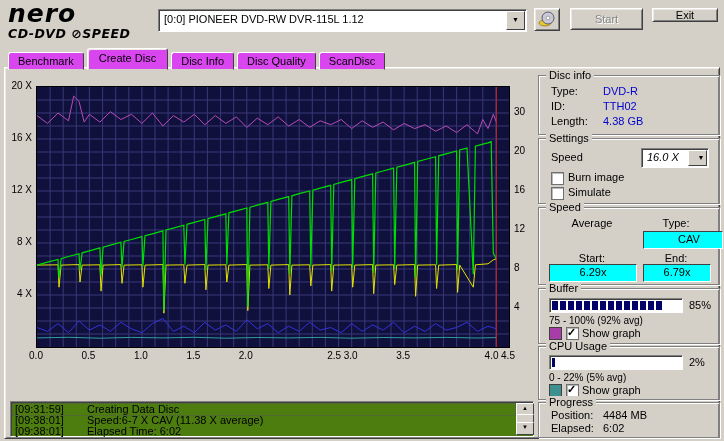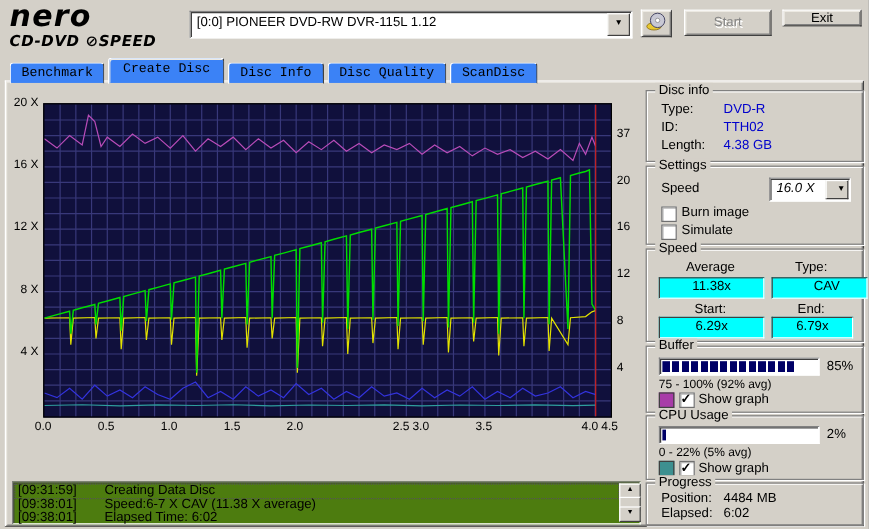--- a/index.html
+++ b/index.html
@@ -23,22 +23,22 @@
   .btn{position:absolute;font-family:"Liberation Sans",sans-serif;font-size:11px;
        background:#d4d0c8;border:1px solid;border-color:#fff #404040 #404040 #fff;
        box-shadow:inset 1px 1px 0 #ece9e2, inset -1px -1px 0 #808080;
        text-align:center;padding:0;cursor:pointer;}
   .icon-btn{left:534px;top:8px;width:26px;height:23px;}
   .start-btn{left:570px;top:8px;width:73px;height:22px;color:#858585;text-shadow:1px 1px 0 #fff;}
   .exit-btn{left:652px;top:8px;width:66px;height:14px;color:#000;}
   
   .tabs{position:absolute;left:8px;top:48px;height:20px;white-space:nowrap;z-index:3;}
   .tab{display:inline-block;vertical-align:bottom;height:14px;padding:2px 9px 0 9px;margin-top:2px;
-       background:#3b82f6;border:1px solid;border-color:#fff #404040 #d4d0c8 #fff;
-       border-radius:3px 3px 0 0;cursor:pointer;font-family:Liberation Mono, monospace;}
+       background:#d946ef;border:1px solid;border-color:#fff #404040 #d4d0c8 #fff;
+       border-radius:3px 3px 0 0;cursor:pointer;}
   .tab.selected{height:17px;padding:3px 11px 0 11px;margin-top:0;position:relative;z-index:4;
        box-shadow:inset 1px 1px 0 #ece9e2;}
   
   .main-panel{position:absolute;left:4px;top:67px;width:714px;height:370px;
        background:#d4d0c8;border:1px solid;border-color:#fff #404040 #404040 #fff;
        box-shadow:inset 1px 1px 0 #ece9e2, inset -1px -1px 0 #808080;z-index:1;}
   
   .plot{position:absolute;left:36px;top:86px;background:#10103c;border:1px solid #000;z-index:2;}
   .ticks-layer{position:absolute;left:0;top:0;width:724px;height:441px;pointer-events:none;z-index:2;}
   .tick{position:absolute;font-size:10px;color:#000;}
@@ -171,21 +171,21 @@
       <polyline points="0.0,178.1 10.5,175.2 21.0,172.4 22.0,191.1 24.1,171.6 31.5,169.5 42.0,166.7 43.0,183.3 45.1,165.8 52.4,163.8 62.9,160.9 64.0,188.5 66.1,160.2 73.4,158.1 83.9,155.2 85.0,180.7 87.1,154.4 94.4,152.5 104.9,149.6 105.9,179.4 108.0,148.7 115.4,146.8 125.9,143.9 126.9,223.6 129.0,143.0 136.4,141.1 146.8,138.2 147.9,178.1 150.0,137.3 157.3,135.3 167.8,132.5 168.9,183.3 171.0,131.6 178.3,129.6 188.8,126.8 189.8,178.1 191.9,125.8 199.3,123.9 209.8,121.0 210.8,219.7 212.9,120.1 220.3,118.2 230.8,115.3 231.8,182.0 233.9,114.5 241.2,112.4 251.7,109.6 252.8,187.2 254.9,108.8 262.2,106.7 272.7,104.0 273.8,179.4 275.9,103.1 283.2,101.1 293.7,98.3 294.7,184.6 296.8,97.4 304.2,95.4 314.7,92.6 315.7,180.7 317.8,91.7 325.2,89.7 335.6,86.8 336.7,185.9 338.8,85.9 346.1,84.0 356.6,81.1 357.7,182.0 359.8,80.2 367.1,78.3 377.6,75.4 378.6,191.1 380.7,74.5 388.1,72.5 398.6,69.7 399.6,178.1 401.7,68.8 409.1,66.8 419.6,64.0 420.6,183.3 422.7,63.0 430.0,61.1 436.3,187.2 438.4,59.2 445.8,57.2 451.0,55.9 454.2,54.6 456.3,166.4 459.4,171.7" fill="none" stroke="#00dd00" stroke-width="1.2"></polyline>
       <polyline points="0.0,28.6 10.5,36.4 21.0,26.0 31.5,33.8 36.7,9.1 42.0,14.3 47.2,35.1 52.4,27.3 62.9,35.1 73.4,24.7 83.9,32.5 94.4,27.3 104.9,36.4 115.4,26.0 125.9,39.0 136.4,28.6 146.8,35.1 157.3,27.3 167.8,37.7 178.3,28.6 188.8,36.4 199.3,29.9 209.8,40.3 220.3,31.2 230.8,37.7 241.2,29.9 251.7,39.0 262.2,32.5 272.7,40.3 283.2,33.8 293.7,37.7 304.2,32.5 314.7,41.6 325.2,33.8 335.6,40.3 346.1,35.1 356.6,42.9 367.1,36.4 377.6,41.6 388.1,37.7 398.6,44.2 409.1,39.0 419.6,45.5 430.0,37.7 440.5,46.8 445.8,32.5 451.0,41.6 456.3,27.3 459.4,35.1" fill="none" stroke="#b84cb8" stroke-width="1"></polyline>
       <line x1="459.4133333333333" y1="0" x2="459.4133333333333" y2="260" stroke="#cc2222" stroke-width="1"></line>
     </svg>
   <div class="ticks-layer">
       <span class="tick" style="left: 2px; top: 80px; width: 30px; text-align: right;">20 X</span>
       <span class="tick" style="left: 2px; top: 132px; width: 30px; text-align: right;">16 X</span>
       <span class="tick" style="left: 2px; top: 184px; width: 30px; text-align: right;">12 X</span>
       <span class="tick" style="left: 2px; top: 236px; width: 30px; text-align: right;">8 X</span>
       <span class="tick" style="left: 2px; top: 288px; width: 30px; text-align: right;">4 X</span>
-      <span class="tick" style="left: 514px; top: 106.292px; width: 20px;">37</span>
+      <span class="tick" style="left: 514px; top: 106.292px; width: 20px;">30</span>
       <span class="tick" style="left: 514px; top: 145.243px; width: 20px;">20</span>
       <span class="tick" style="left: 514px; top: 184.195px; width: 20px;">16</span>
       <span class="tick" style="left: 514px; top: 223.146px; width: 20px;">12</span>
       <span class="tick" style="left: 514px; top: 262.097px; width: 20px;">8</span>
       <span class="tick" style="left: 514px; top: 301.049px; width: 20px;">4</span>
       <span class="tick" style="left: 24px; top: 350px; width: 24px; text-align: center;">0.0</span>
       <span class="tick" style="left: 76.4444px; top: 350px; width: 24px; text-align: center;">0.5</span>
       <span class="tick" style="left: 128.889px; top: 350px; width: 24px; text-align: center;">1.0</span>
       <span class="tick" style="left: 181.333px; top: 350px; width: 24px; text-align: center;">1.5</span>
       <span class="tick" style="left: 233.778px; top: 350px; width: 24px; text-align: center;">2.0</span>
@@ -218,21 +218,20 @@
     <span class="cb" style="left:12px;top:33px;"></span>
     <span style="left:29px;top:32px;">Burn image</span>
     <span class="cb" style="left:12px;top:48px;"></span>
     <span style="left:29px;top:47px;">Simulate</span>
   </div>
 
   <div class="grp" style="top:207px;height:76px;">
     <span class="grp-title">Speed</span>
     <span style="left:10px;top:9px;width:86px;text-align:center;">Average</span>
     <span style="left:104px;top:9px;width:66px;text-align:center;">Type:</span>
-    <span class="cyan-box" style="left:10px;top:23px;width:86px;">11.38x</span>
     <span class="cyan-box" style="left:104px;top:23px;width:66px;padding-left:12px;">CAV</span>
     <span style="left:10px;top:44px;width:86px;text-align:center;">Start:</span>
     <span style="left:104px;top:44px;width:66px;text-align:center;">End:</span>
     <span class="cyan-box" style="left:10px;top:56px;width:86px;">6.29x</span>
     <span class="cyan-box" style="left:104px;top:56px;width:66px;">6.79x</span>
   </div>
 
   <div class="grp" style="top:288px;height:54px;">
     <span class="grp-title">Buffer</span>
     <div class="pbar" style="left:10px;top:9px;width:132px;">

